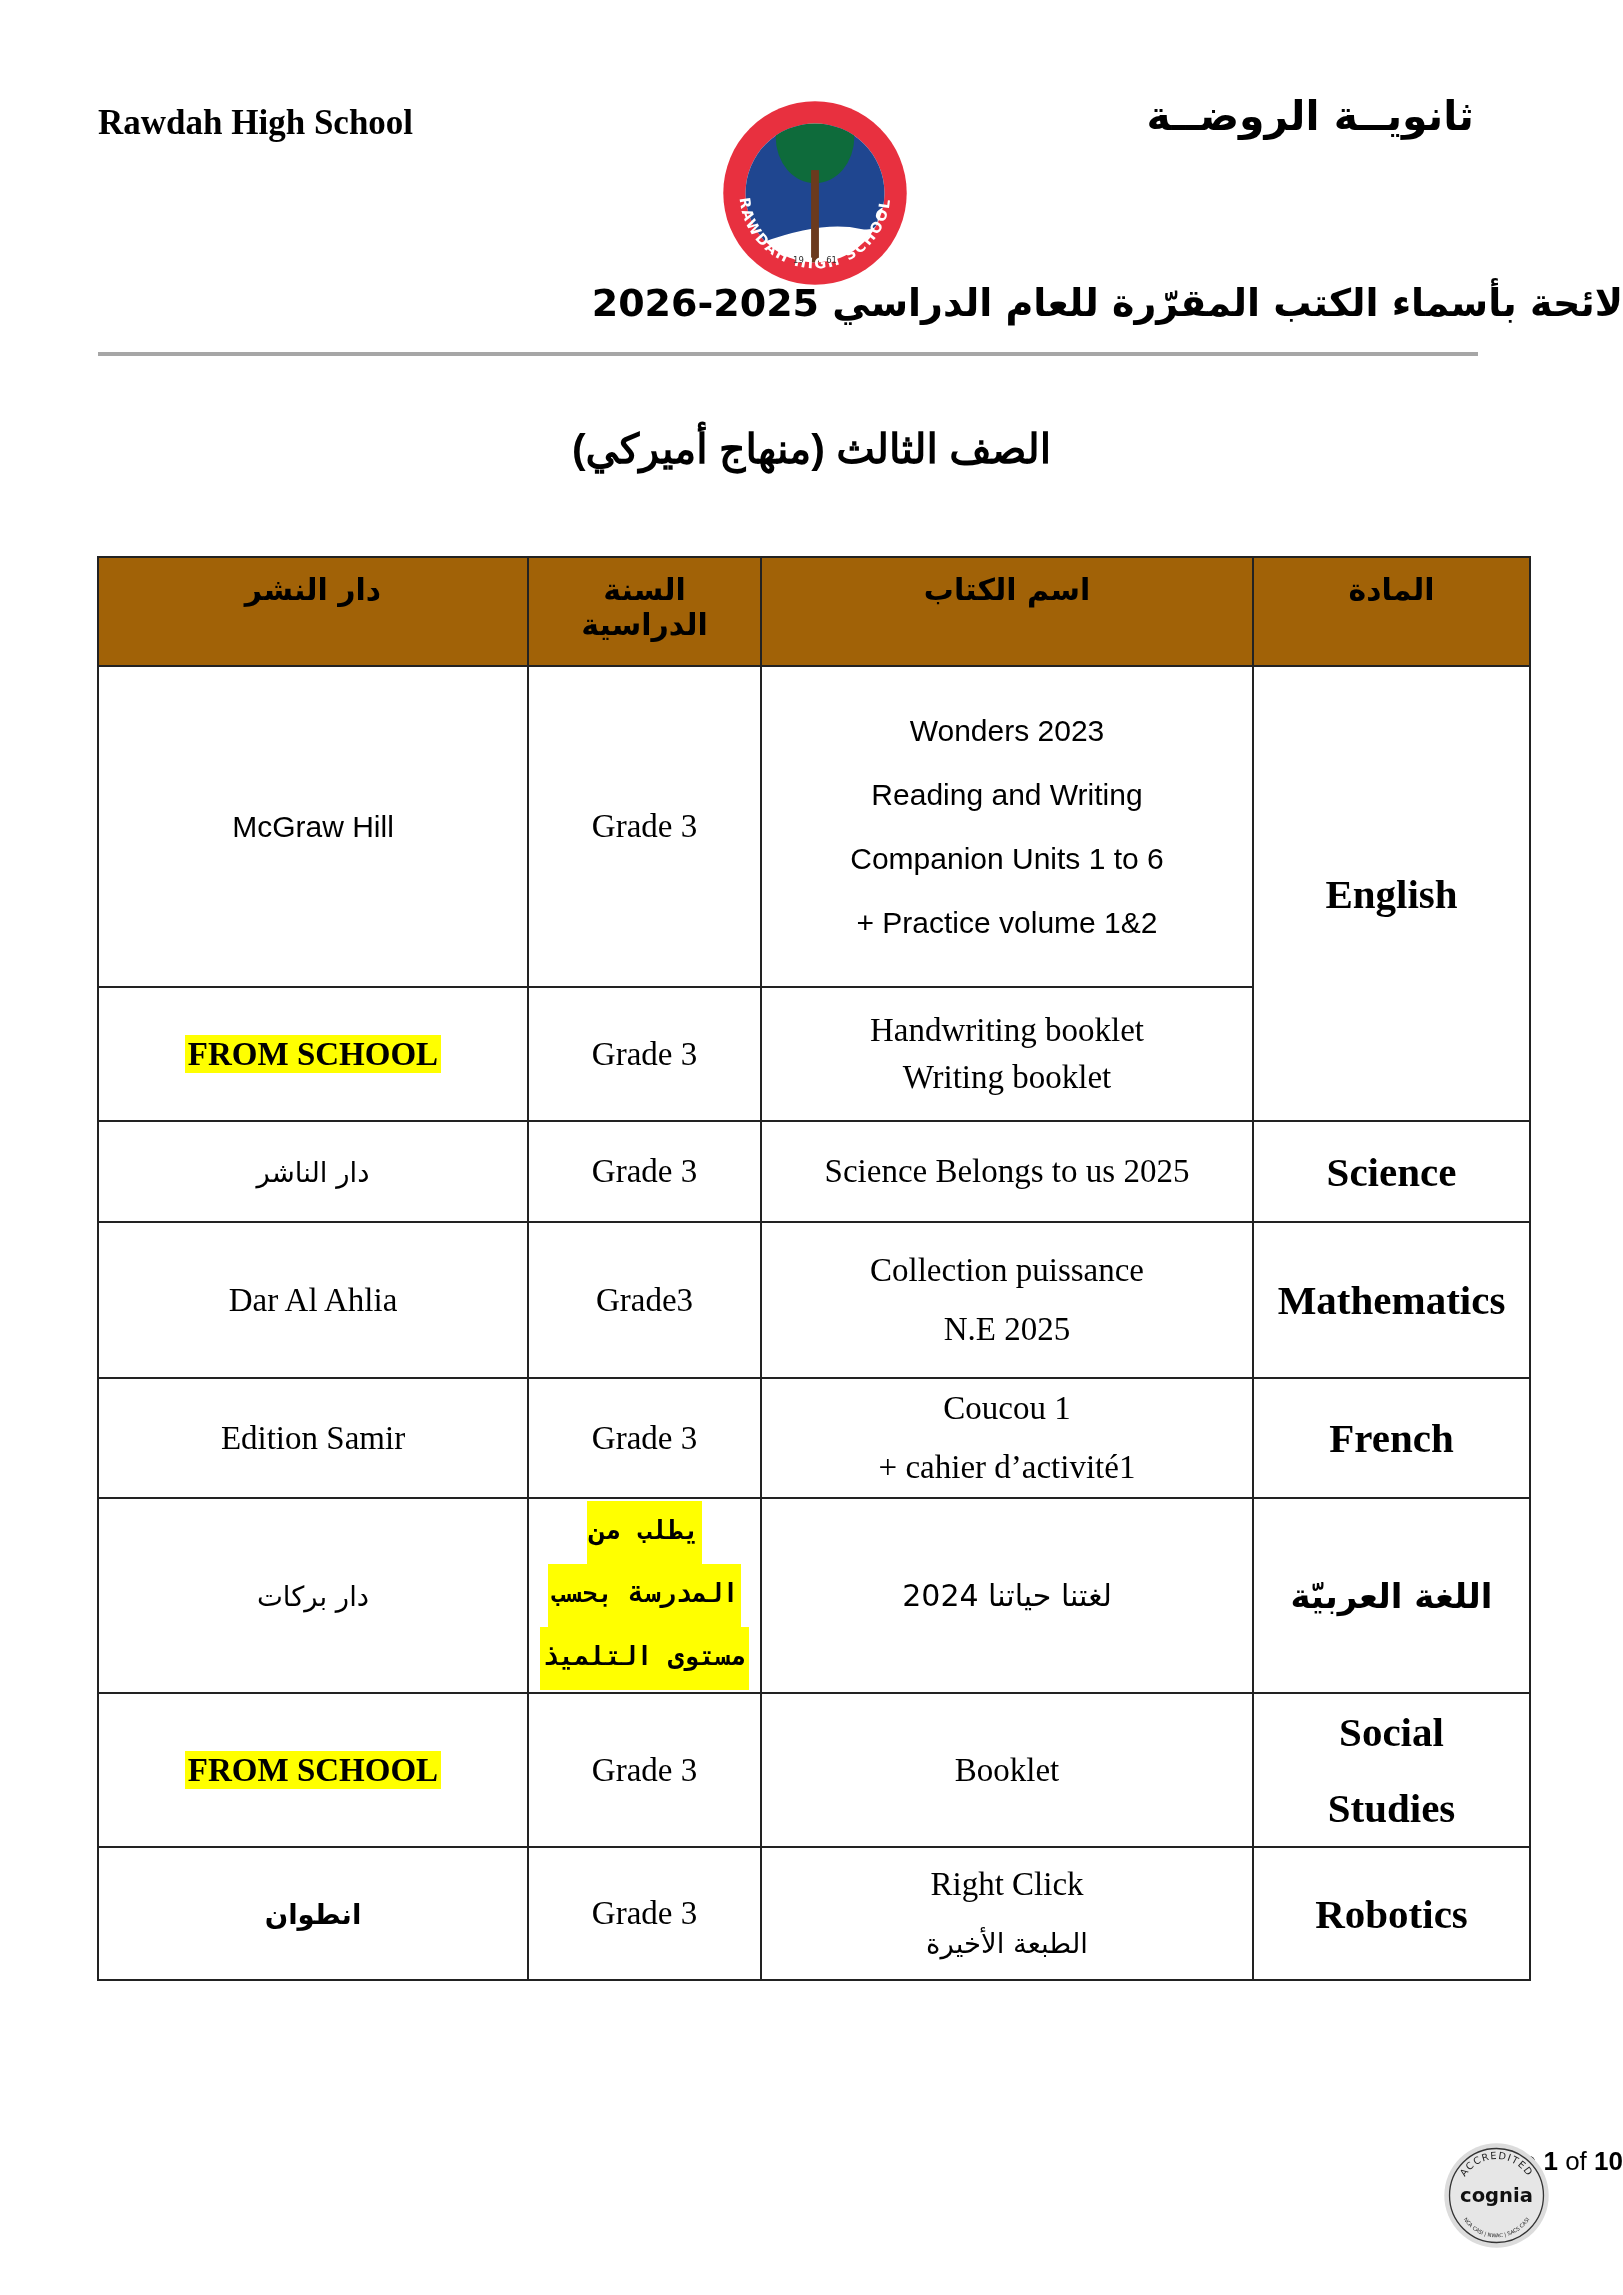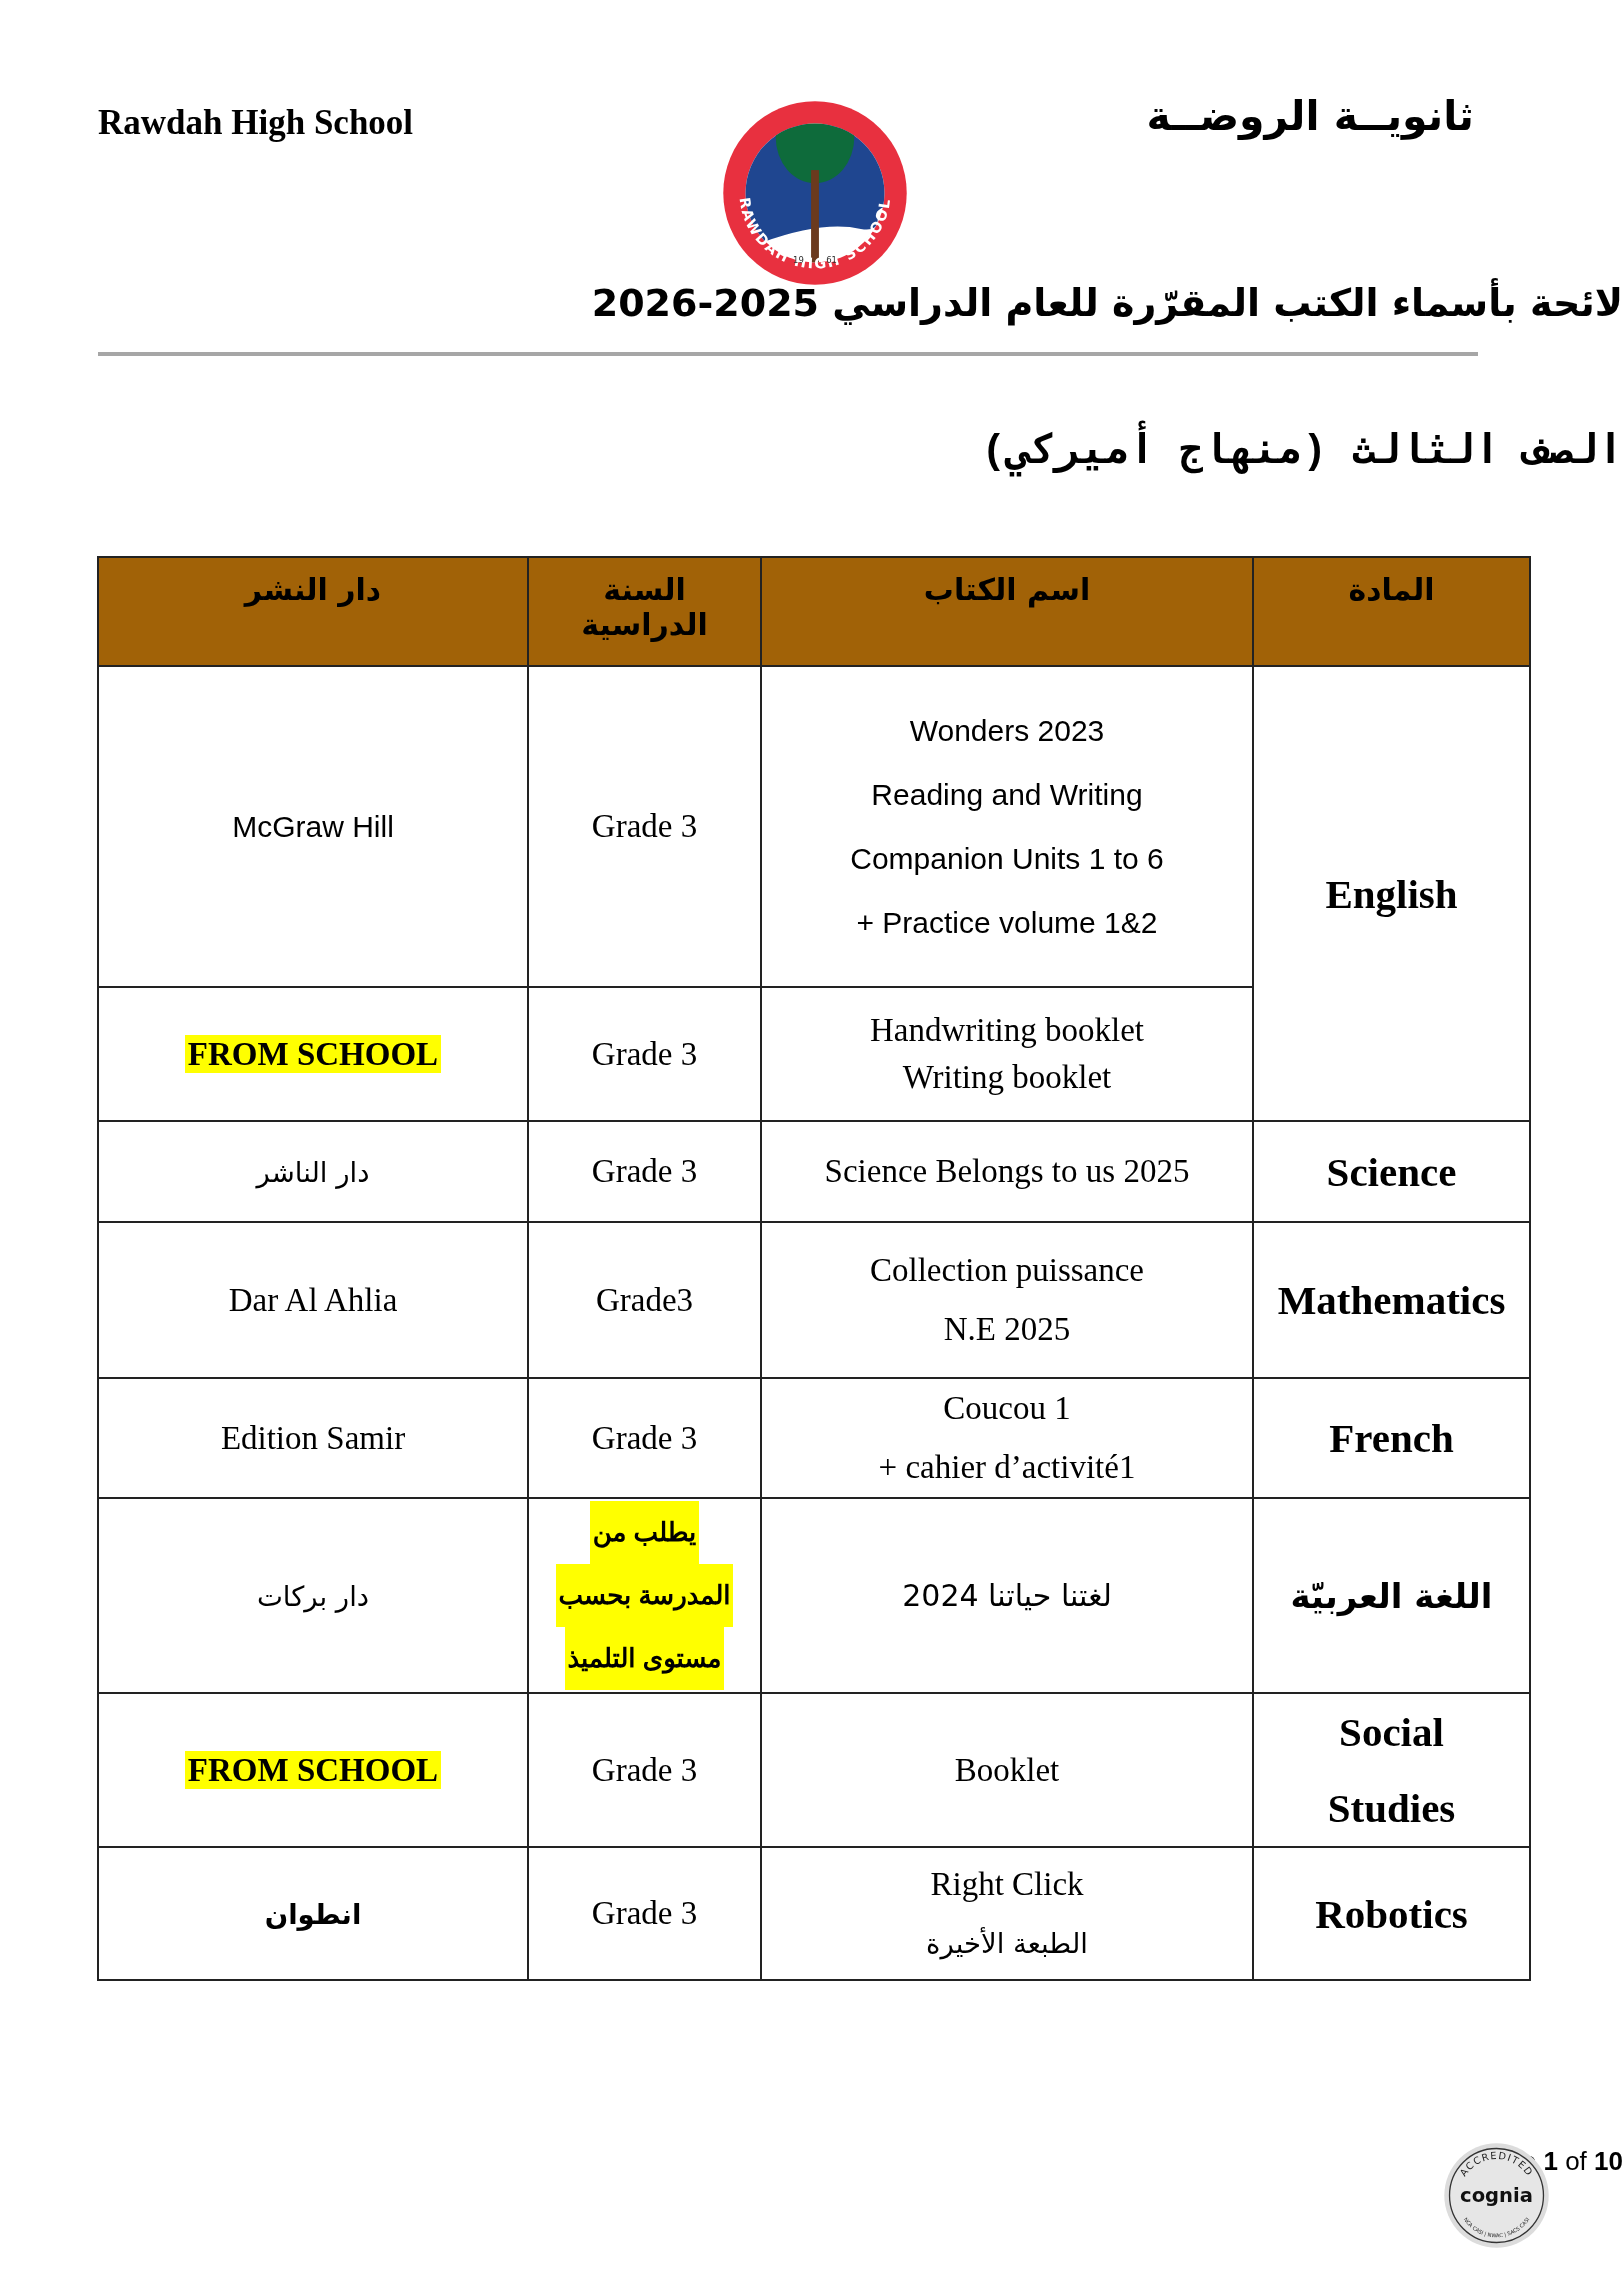--- a/index.html
+++ b/index.html
@@ -16,22 +16,22 @@
     right: 149px; top: 92px; font-size: 41px; font-weight: bold;
     direction: rtl; font-family: "DejaVu Sans", sans-serif; letter-spacing: 1.3px;
   }
   .logo { left: 720px; top: 98px; width: 190px; height: 190px; }
   .doc-title {
     left: 0; right: 0; top: 281px; font-size: 38px; font-weight: bold;
     direction: rtl; font-family: "DejaVu Sans", sans-serif;
   }
   .rule { left: 98px; top: 352px; width: 1380px; height: 3.9px; background: #a6a6a6; }
   .section-title {
-    left: 0; right: 0; top: 425px; text-align: right; font-size: 41px; font-weight: bold;
-    direction: rtl; font-family: Liberation Mono, monospace;
+    left: 0; right: 0; top: 425px; text-align: center; font-size: 41px; font-weight: bold;
+    direction: rtl; font-family: Liberation Sans, sans-serif;
   }
 
   table.books {
     position: absolute; left: 97px; top: 556px; width: 1433px;
     border-collapse: collapse; table-layout: fixed;
   }
   table.books td, table.books th {
     border: 2px solid #222; text-align: center; vertical-align: middle; padding: 0 6.5px;
   }
   table.books td.thin-l, table.books th.thin-l { border-left: 1.3px solid #777; }
@@ -46,21 +46,21 @@
 
   .cell-text { font-size: 33px; line-height: 63px; }
   .cell-sans { font-family: "Liberation Sans", sans-serif; font-size: 30px; }
   .ar { direction: rtl; font-family: "DejaVu Sans", sans-serif; font-size: 27.5px; }
   .ar-bold { font-weight: bold; }
   .subj { font-size: 41px; font-weight: bold; line-height: 76px; }
   .subj-ar { font-family: "DejaVu Sans", sans-serif; font-size: 34px; direction: rtl; }
   .hl { background: #FFFF00; font-weight: bold; padding: 1.3px 2.6px; }
   .hl-block {
     display: inline-block; background: #FFFF00; font-weight: bold; direction: rtl;
-    font-family: Liberation Sans, sans-serif; font-size: 26px; line-height: 63px; padding: 0 2.6px;
+    font-family: Liberation Mono, monospace; font-size: 26px; line-height: 63px; padding: 0 2.6px;
   }
   .line { display: block; }
 
   .footer-page {
     left: 0; right: 0; top: 2146px; text-align: right; font-size: 26px;
     font-family: "Liberation Sans", sans-serif;
   }
   .footer-page b { font-weight: bold; }
   .badge { left: 1443px; top: 2142px; width: 107px; height: 107px; }
 </style>

